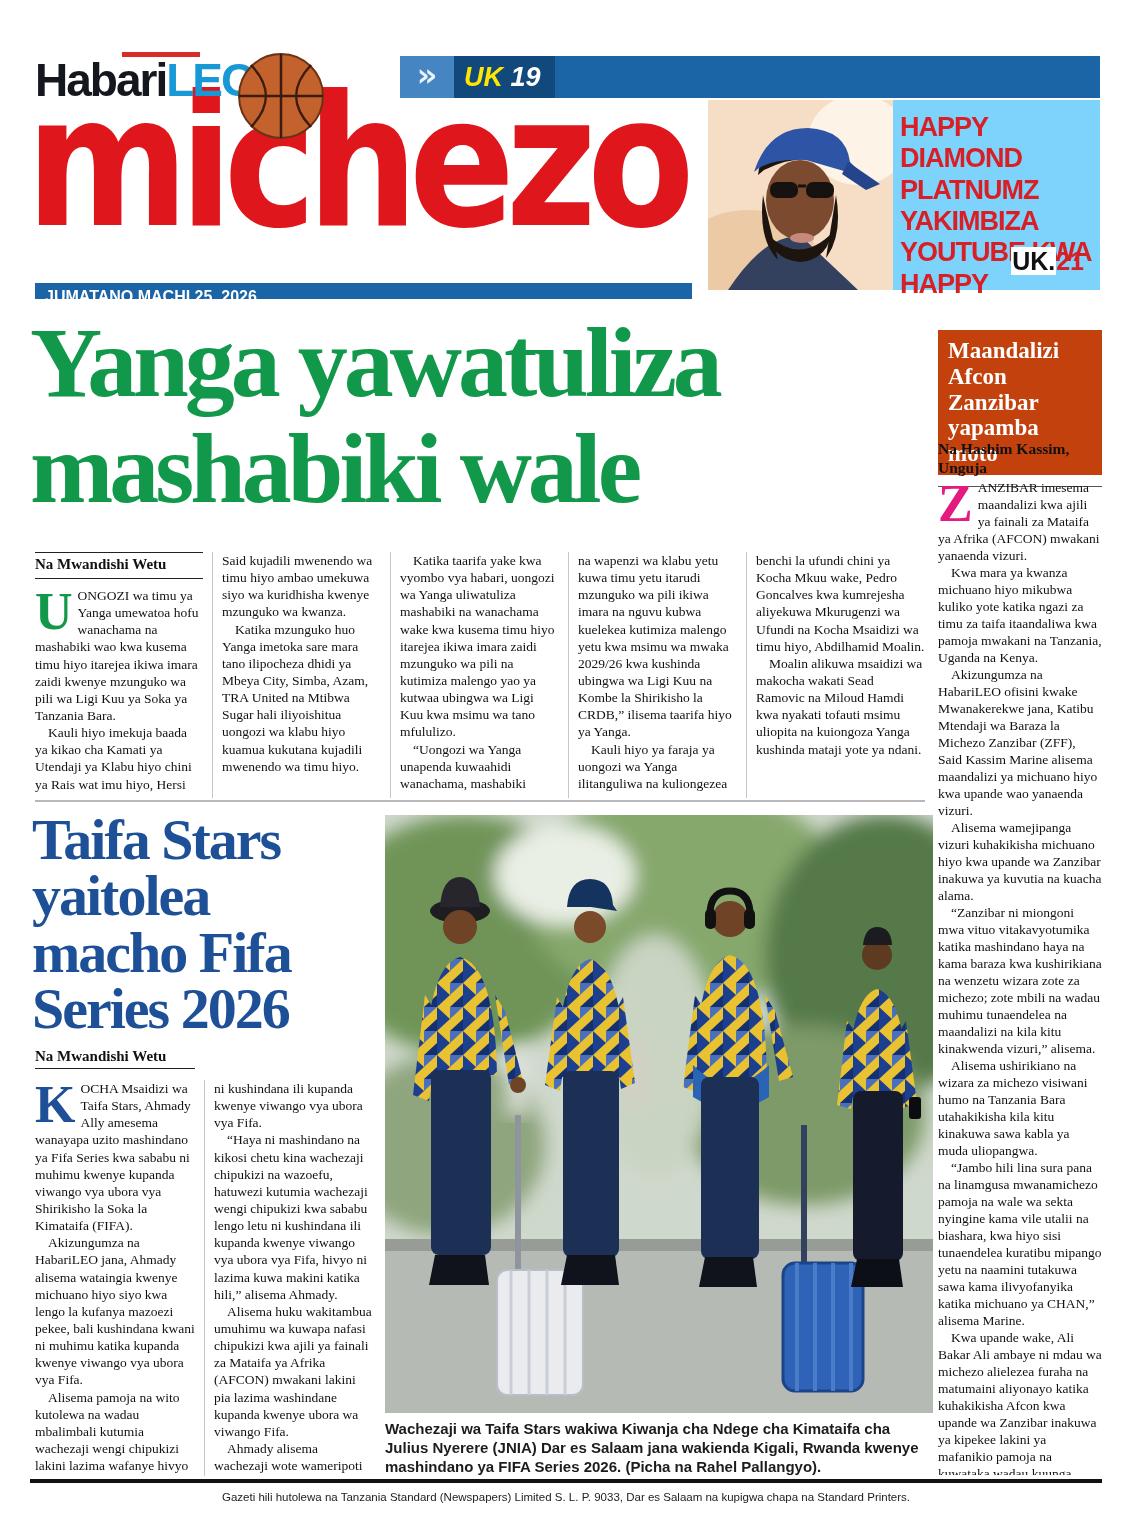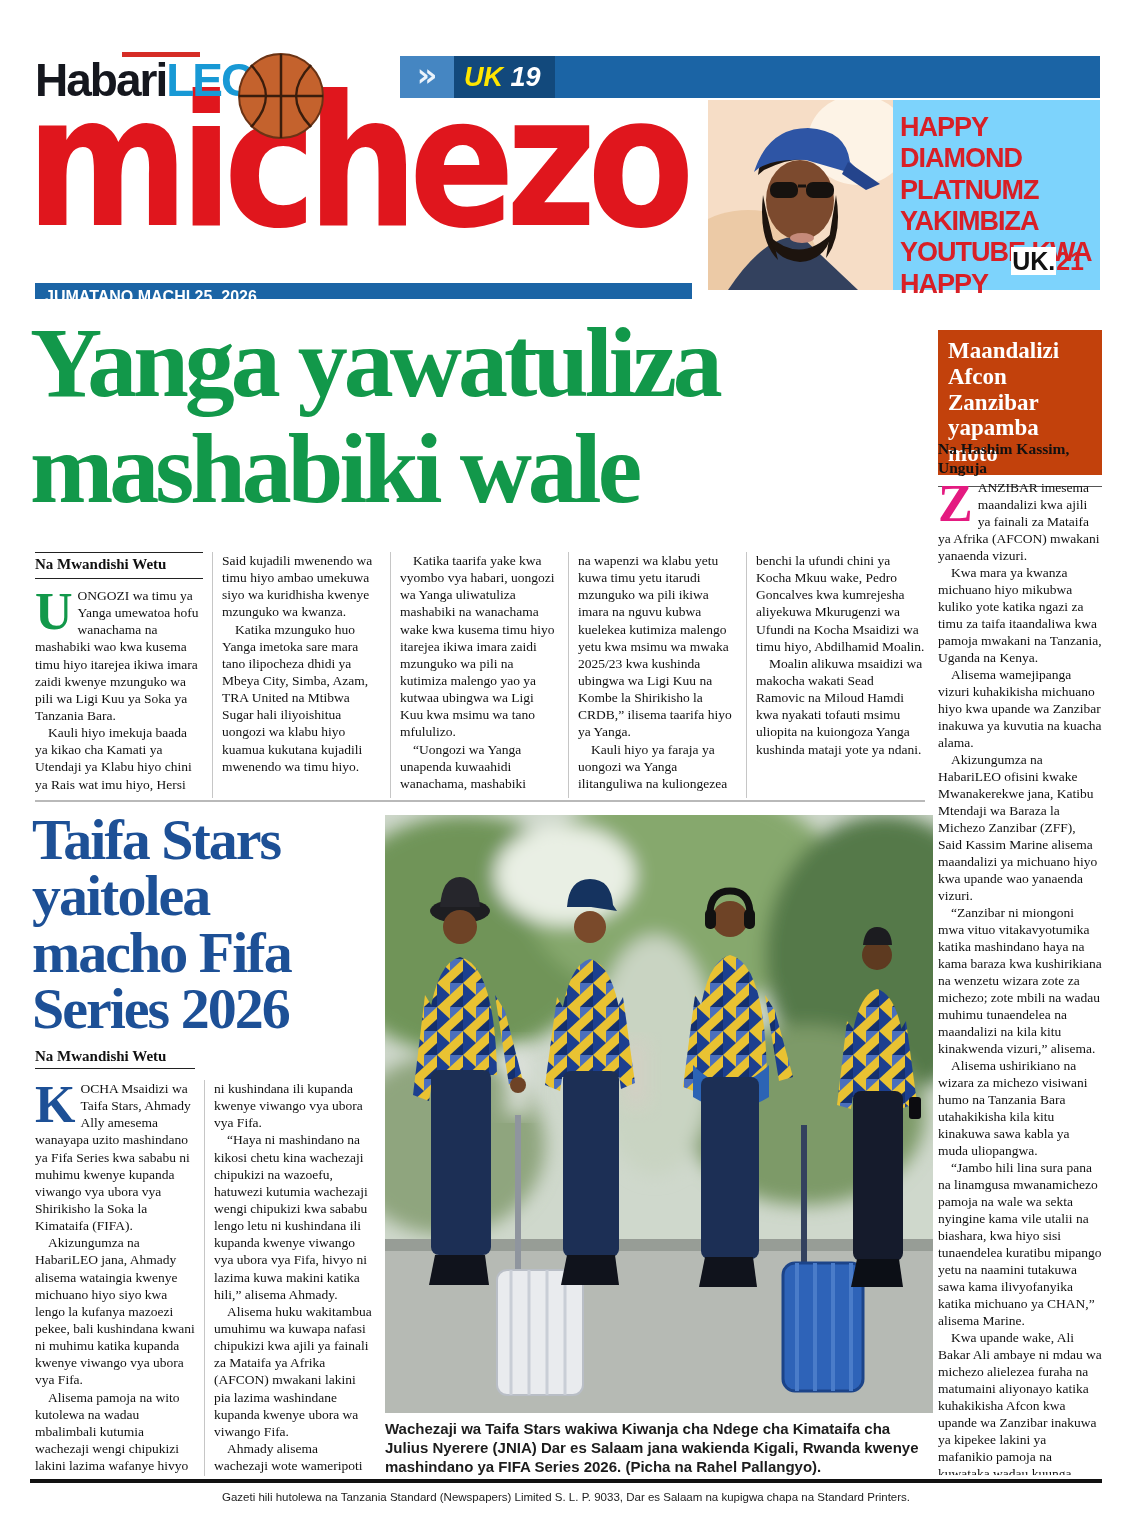--- a/index.html
+++ b/index.html
@@ -172,21 +172,21 @@
     </div>
     <div class="col">
       <p class="para">Said kujadili mwenendo wa timu hiyo ambao umekuwa siyo wa kuridhisha kwenye mzunguko wa kwanza.</p>
       <p class="para ind">Katika mzunguko huo Yanga imetoka sare mara tano ilipocheza dhidi ya Mbeya City, Simba, Azam, TRA United na Mtibwa Sugar hali iliyoishitua uongozi wa klabu hiyo kuamua kukutana kujadili mwenendo wa timu hiyo.</p>
     </div>
     <div class="col">
       <p class="para ind">Katika taarifa yake kwa vyombo vya habari, uongozi wa Yanga uliwatuliza mashabiki na wanachama wake kwa kusema timu hiyo itarejea ikiwa imara zaidi mzunguko wa pili na kutimiza malengo yao ya kutwaa ubingwa wa Ligi Kuu kwa msimu wa tano mfululizo.</p>
       <p class="para ind">“Uongozi wa Yanga unapenda kuwaahidi wanachama, mashabiki</p>
     </div>
     <div class="col">
-      <p class="para">na wapenzi wa klabu yetu kuwa timu yetu itarudi mzunguko wa pili ikiwa imara na nguvu kubwa kuelekea kutimiza malengo yetu kwa msimu wa mwaka 2025/23 kwa kushinda ubingwa wa Ligi Kuu na Kombe la Shirikisho la CRDB,” ilisema taarifa hiyo ya Yanga.</p>
+      <p class="para">na wapenzi wa klabu yetu kuwa timu yetu itarudi mzunguko wa pili ikiwa imara na nguvu kubwa kuelekea kutimiza malengo yetu kwa msimu wa mwaka 2029/26 kwa kushinda ubingwa wa Ligi Kuu na Kombe la Shirikisho la CRDB,” ilisema taarifa hiyo ya Yanga.</p>
       <p class="para ind">Kauli hiyo ya faraja ya uongozi wa Yanga ilitanguliwa na kuliongezea nguvu</p>
     </div>
     <div class="col">
       <p class="para">benchi la ufundi chini ya Kocha Mkuu wake, Pedro Goncalves kwa kumrejesha aliyekuwa Mkurugenzi wa Ufundi na Kocha Msaidizi wa timu hiyo, Abdilhamid Moalin.</p>
       <p class="para ind">Moalin alikuwa msaidizi wa makocha wakati Sead Ramovic na Miloud Hamdi kwa nyakati tofauti msimu uliopita na kuiongoza Yanga kushinda mataji yote ya ndani.</p>
     </div>
   </div>
 
   <div class="divider"></div>
 
@@ -312,22 +312,22 @@
     <div>Afcon Zanzibar</div>
     <div>yapamba moto</div>
   </div>
   <div class="sidebar-byline">
     <div>Na Hashim Kassim,</div>
     <div>Unguja</div>
   </div>
   <div class="sidebar-body">
     <p class="para"><span class="dropcap dc-pink">Z</span><span>ANZIBAR imesema maandalizi kwa ajili ya fainali za Mataifa ya Afrika (AFCON) mwakani yanaenda vizuri.</span></p>
     <p class="para ind">Kwa mara ya kwanza michuano hiyo mikubwa kuliko yote katika ngazi za timu za taifa itaandaliwa kwa pamoja mwakani na Tanzania, Uganda na Kenya.</p>
+    <p class="para ind">Akizungumza na HabariLEO ofisini kwake Mwanakerekwe jana, Katibu Mtendaji wa Baraza la Michezo Zanzibar (ZFF), Said Kassim Marine alisema maandalizi ya michuano hiyo kwa upande wao yanaenda vizuri.</p>
     <p class="para ind">Alisema wamejipanga vizuri kuhakikisha michuano hiyo kwa upande wa Zanzibar inakuwa ya kuvutia na kuacha alama.</p>
-    <p class="para ind">Akizungumza na HabariLEO ofisini kwake Mwanakerekwe jana, Katibu Mtendaji wa Baraza la Michezo Zanzibar (ZFF), Said Kassim Marine alisema maandalizi ya michuano hiyo kwa upande wao yanaenda vizuri.</p>
     <p class="para ind">“Zanzibar ni miongoni mwa vituo vitakavyotumika katika mashindano haya na kama baraza kwa kushirikiana na wenzetu wizara zote za michezo; zote mbili na wadau muhimu tunaendelea na maandalizi na kila kitu kinakwenda vizuri,” alisema.</p>
     <p class="para ind">Alisema ushirikiano na wizara za michezo visiwani humo na Tanzania Bara utahakikisha kila kitu kinakuwa sawa kabla ya muda uliopangwa.</p>
     <p class="para ind">“Jambo hili lina sura pana na linamgusa mwanamichezo pamoja na wale wa sekta nyingine kama vile utalii na biashara, kwa hiyo sisi tunaendelea kuratibu mipango yetu na naamini tutakuwa sawa kama ilivyofanyika katika michuano ya CHAN,” alisema Marine.</p>
     <p class="para ind">Kwa upande wake, Ali Bakar Ali ambaye ni mdau wa michezo alielezea furaha na matumaini aliyonayo katika kuhakikisha Afcon kwa upande wa Zanzibar inakuwa ya kipekee lakini ya mafanikio pamoja na kuwataka wadau kuunga mkono juhudi zinazofanywa na serikali katika kuendeleza michezo.</p>
   </div>
 
   <div class="bottom-rule"></div>
   <div class="footer">Gazeti hili hutolewa na Tanzania Standard (Newspapers) Limited S. L. P.  9033, Dar es Salaam  na kupigwa chapa na Standard Printers.</div>
 
 </div>

